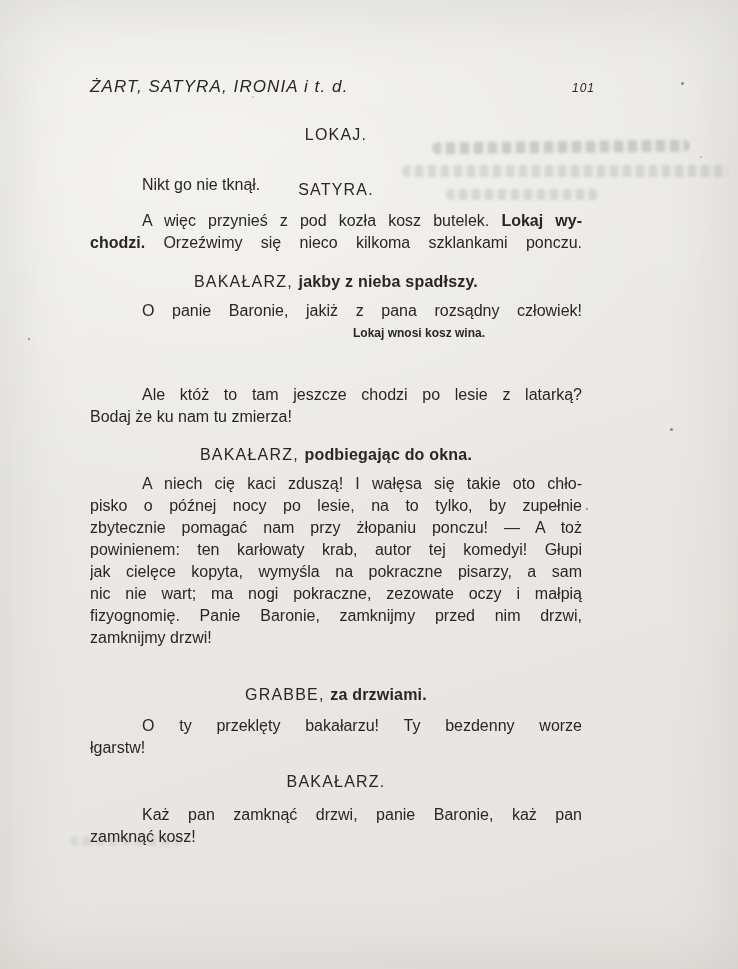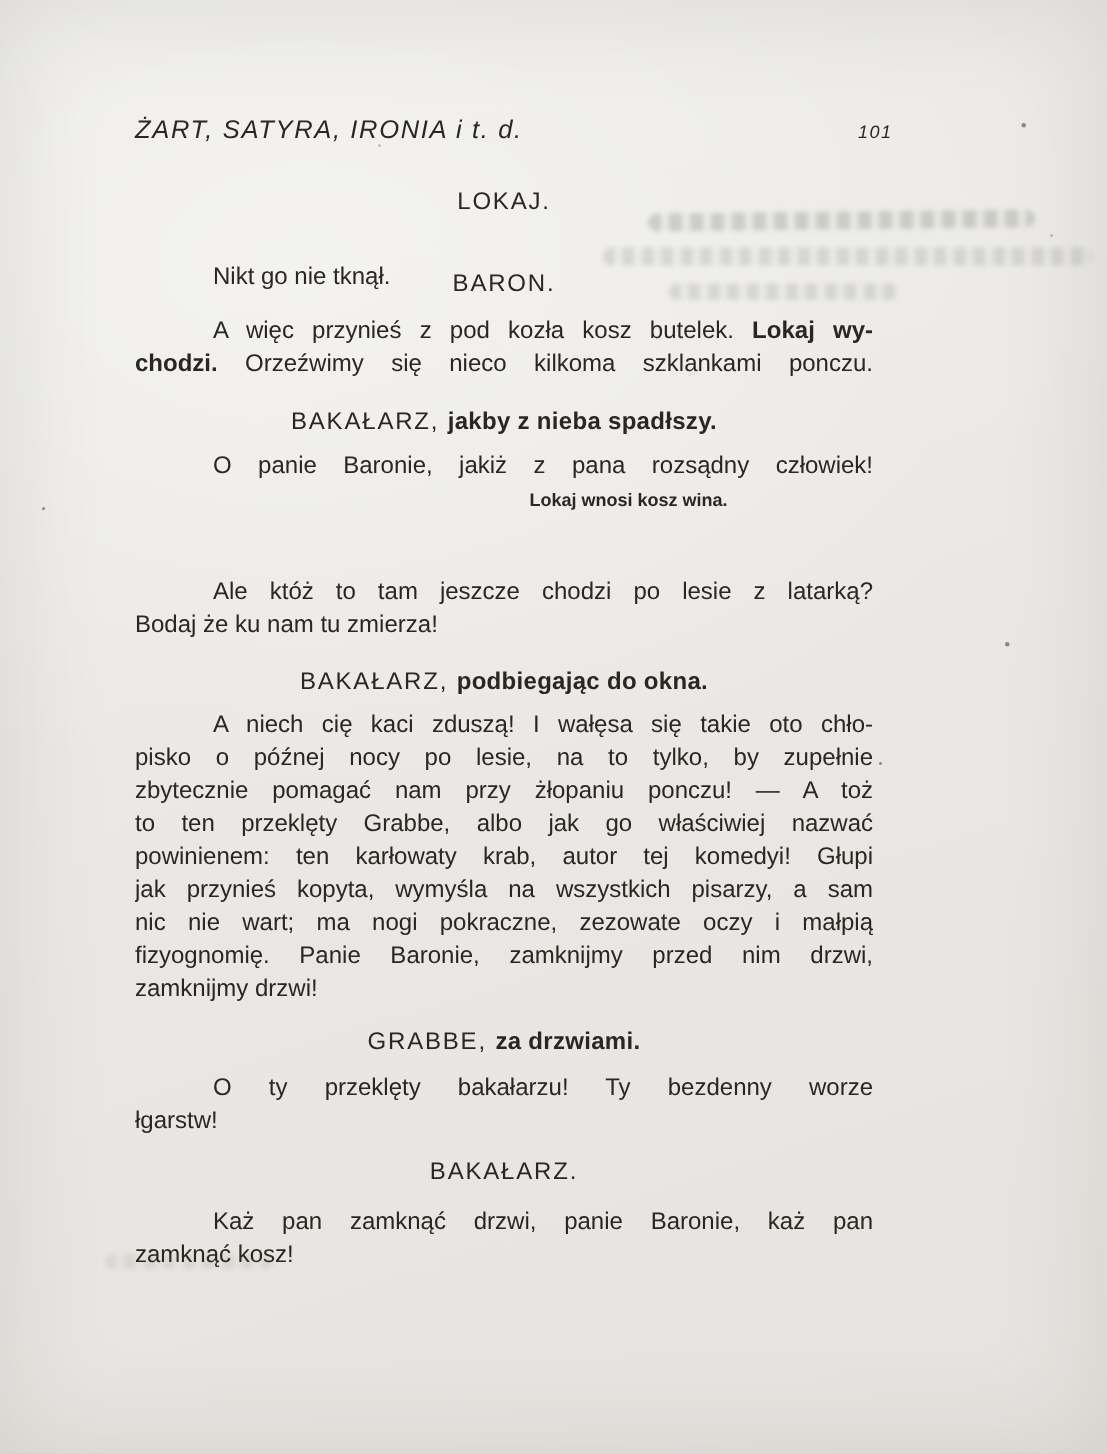--- a/index.html
+++ b/index.html
@@ -52,21 +52,21 @@
   </div>
 
   <div class="block speaker" style="top:124px;">
     <span>LOKAJ.</span>
   </div>
   <div class="block" style="top:142px;margin-top:32px;">
     <div class="line indent">Nikt go nie tknął.</div>
   </div>
 
   <div class="block speaker" style="top:179px;">
-    <span>BARON.</span>
+    <span>SATYRA.</span>
   </div>
   <div class="block" style="top:210px;">
     <div class="line just indent"><span>A więc przynieś z pod kozła kosz butelek.</span> <span class="dirsm">Lokaj wy-</span></div>
     <div class="line just"><span class="dirsm">chodzi.</span> <span>Orzeźwimy się nieco kilkoma szklankami ponczu.</span></div>
   </div>
 
   <div class="block speaker" style="top:271px;">
     <span>BAKAŁARZ,</span> <span class="dir">jakby z nieba spadłszy.</span>
   </div>
   <div class="block" style="top:300px;">
@@ -79,23 +79,22 @@
     <div class="line">Bodaj że ku nam tu zmierza!</div>
   </div>
 
   <div class="block speaker" style="top:444px;">
     <span>BAKAŁARZ,</span> <span class="dir">podbiegając do okna.</span>
   </div>
   <div class="block" style="top:473px;">
     <div class="line just indent">A niech cię kaci zduszą! I wałęsa się takie oto chło-</div>
     <div class="line just">pisko o późnej nocy po lesie, na to tylko, by zupełnie</div>
     <div class="line just">zbytecznie pomagać nam przy żłopaniu ponczu! — A toż</div>
-    <div class="line just">to ten przeklęty Grabbe, albo jak go właściwiej nazwać</div>
     <div class="line just">powinienem: ten karłowaty krab, autor tej komedyi! Głupi</div>
-    <div class="line just">jak przynieś kopyta, wymyśla na wszystkich pisarzy, a sam</div>
+    <div class="line just">jak cielęce kopyta, wymyśla na pokraczne pisarzy, a sam</div>
     <div class="line just">nic nie wart; ma nogi pokraczne, zezowate oczy i małpią</div>
     <div class="line just">fizyognomię. Panie Baronie, zamknijmy przed nim drzwi,</div>
     <div class="line">zamknijmy drzwi!</div>
   </div>
 
   <div class="block speaker" style="top:684px;">
     <span>GRABBE,</span> <span class="dir">za drzwiami.</span>
   </div>
   <div class="block" style="top:715px;">
     <div class="line just indent">O ty przeklęty bakałarzu! Ty bezdenny worze</div>

